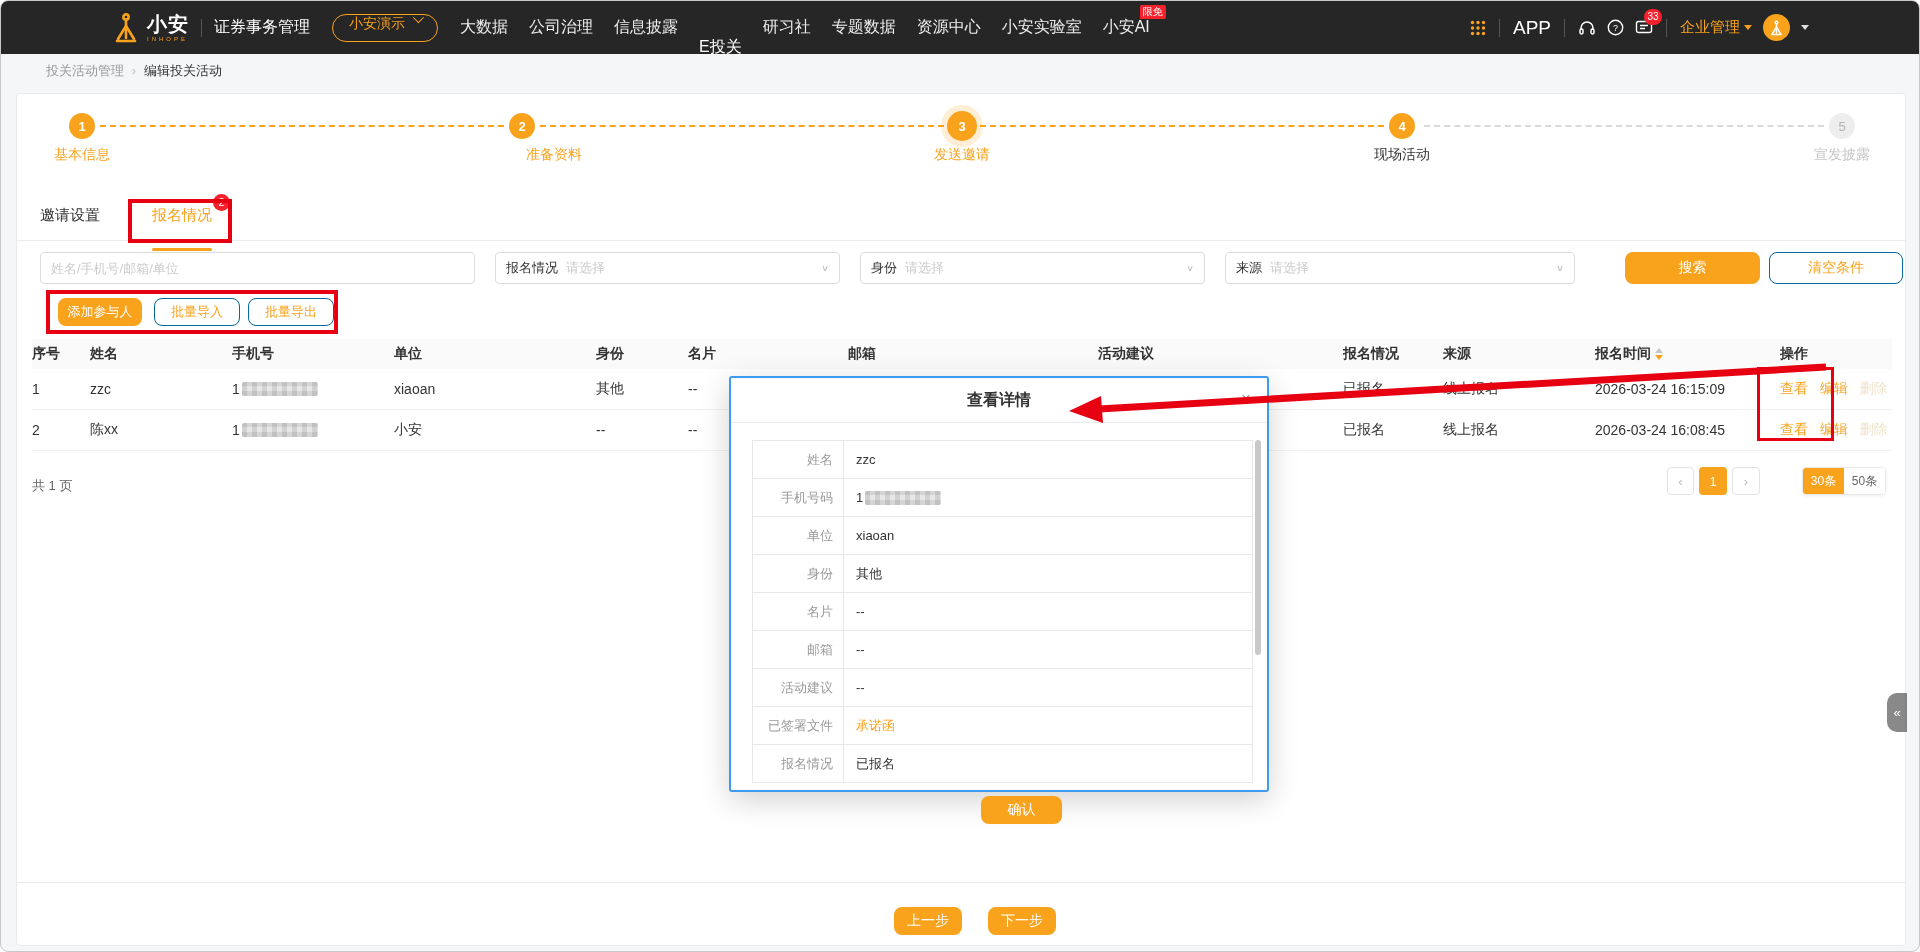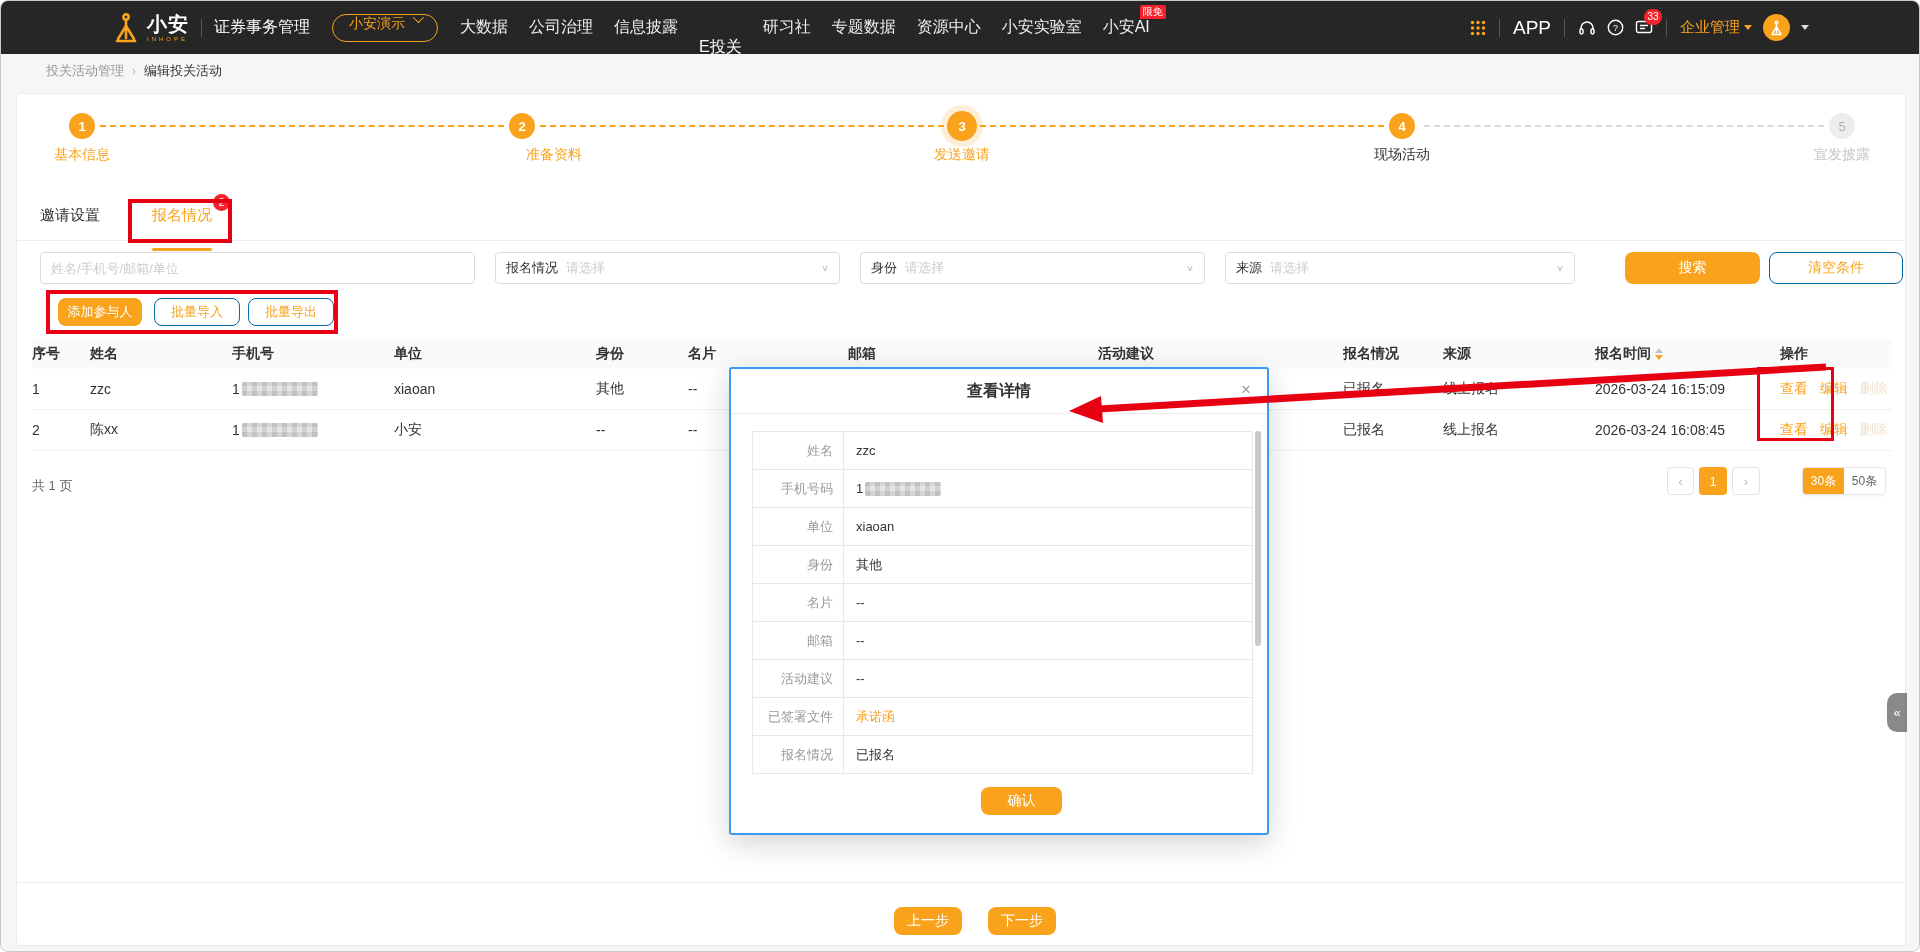--- a/index.html
+++ b/index.html
@@ -107,21 +107,21 @@
   .size-opt { width:41px; display:flex; align-items:center; justify-content:center; font-size:12px; cursor:pointer; background:#fff; color:#666; }
   .size-opt.active { background:#f9a21c; color:#fff; }
 
   
   .card-footer-line { position:absolute; left:0; right:0; top:788px; border-top:1px solid #ebebeb; }
   .foot-btn { position:absolute; top:813px; width:68px; height:28px; }
   .prev-btn { left:857px; }
   .next-btn { left:951px; }
 
   
-  .modal { position:absolute; left:728px; top:366px; width:540px; height:468px; background:#fff; border:2px solid #3d9af0; border-radius:3px; box-shadow:0 8px 30px rgba(0,0,0,0.18); z-index:20; }
+  .modal { position:absolute; left:728px; top:375px; width:540px; height:416px; background:#fff; border:2px solid #3d9af0; border-radius:3px; box-shadow:0 8px 30px rgba(0,0,0,0.18); z-index:20; }
   .modal-head { position:relative; height:45px; border-bottom:1px solid #ececec; display:flex; align-items:center; justify-content:center; }
   .modal-title { font-size:16px; color:#333; font-weight:bold; }
   .modal-close { position:absolute; right:16px; top:12px; color:#999; font-size:17px; cursor:pointer; line-height:1; }
   .dtable { position:absolute; left:21px; top:62px; width:501px; border:1px solid #e8e8e8; border-bottom:none; }
   .drow { display:flex; height:38px; border-bottom:1px solid #e8e8e8; }
   .dlabel { width:91px; border-right:1px solid #e8e8e8; display:flex; align-items:center; justify-content:flex-end; padding-right:10px; color:#999; font-size:13px; }
   .dvalue { flex:1; display:flex; align-items:center; padding-left:12px; color:#333; font-size:13px; }
   .dvalue.link { color:#f9a21c; cursor:pointer; }
   .modal-scrollthumb { position:absolute; right:6px; top:62px; width:6px; height:215px; background:#c9c9c9; border-radius:3px; }
   .confirm-btn { position:absolute; left:230px; top:418px; width:81px; height:28px; }

